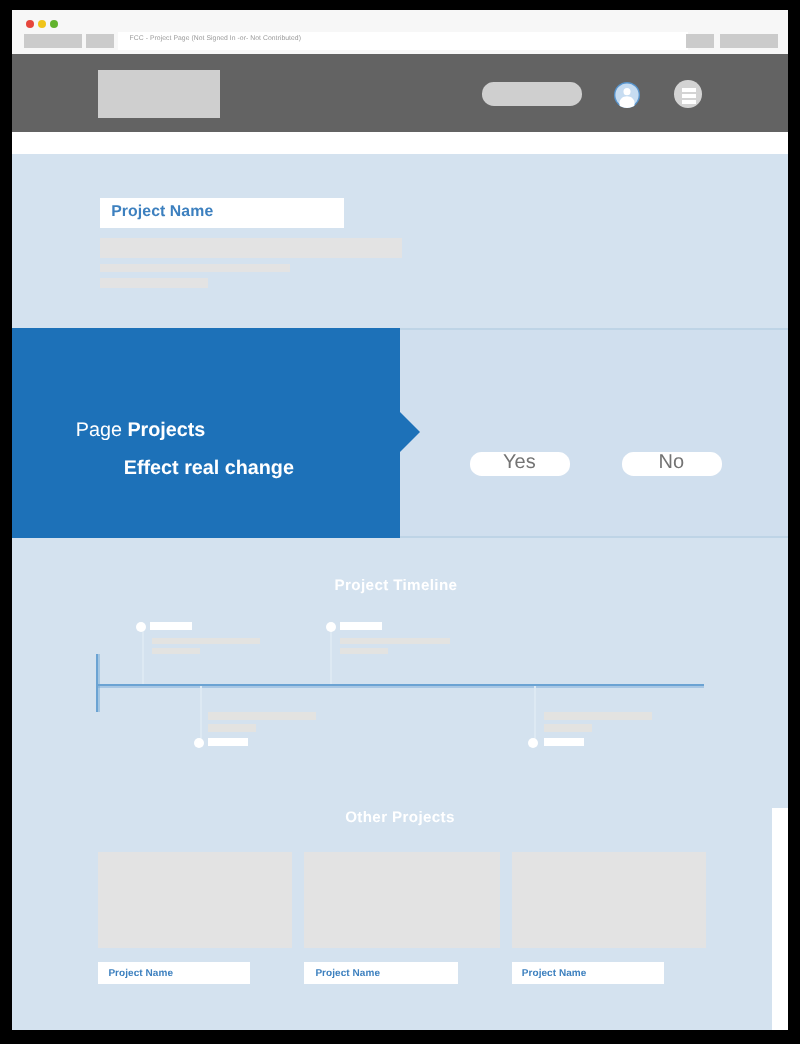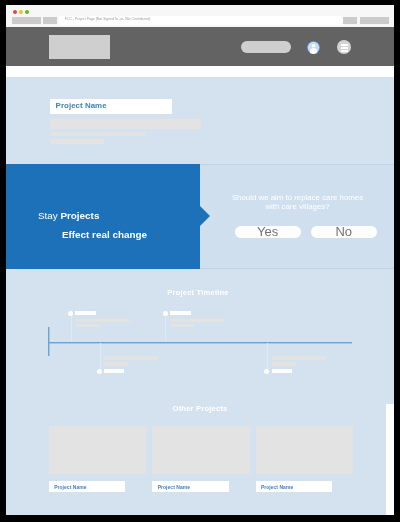--- a/index.html
+++ b/index.html
@@ -46,21 +46,21 @@
   #band{position:absolute;left:0;top:137.1px;width:388px;height:104.5px;background:#d0dfee;}
   #bandtop{position:absolute;left:0;top:0;width:388px;height:0.8px;background:#bed4e6;}
   #bandbot{position:absolute;left:0;bottom:0;width:388px;height:0.8px;background:#bed4e6;}
   #bandblue{position:absolute;left:0;top:0;width:193.6px;height:104.5px;background:#1d71b8;}
   #arrow{position:absolute;left:193.6px;top:41.9px;width:0;height:0;border-top:10.35px solid transparent;border-bottom:10.35px solid transparent;border-left:10.5px solid #1d71b8;}
   .bline{position:absolute;left:31.9px;color:#fff;font-size:9.9px;white-space:nowrap;font-weight:400;}
   #bl1{top:26.6px;}
   #bl2{top:46.2px;}
   #bl3{top:65px;padding-left:24px;}
   #question{position:absolute;left:194.5px;top:30.2px;width:194px;text-align:center;color:#fff;font-size:7.85px;line-height:8.5px;}
-  .ansbtn{position:absolute;height:11.5px;width:66px;border-radius:5.8px;background:#fff;color:#737373;font-size:13px;text-align:center;line-height:11.9px;top:62.4px;}
+  .ansbtn{position:absolute;height:11.5px;width:50px;border-radius:5.8px;background:#fff;color:#737373;font-size:10px;text-align:center;line-height:11.9px;top:62.4px;}
   #btn-yes{left:228.7px;}
   #btn-no{left:304.7px;}
 
   
   #timeline{position:absolute;left:0;top:241.6px;width:388px;height:135px;background:#d4e2ef;}
   #tl-title{position:absolute;left:0;top:19.4px;width:384px;text-align:center;color:#fff;font-size:7.6px;font-weight:bold;letter-spacing:0.18px;}
   #tl-axis{position:absolute;left:42.7px;top:73.1px;width:303.2px;height:1px;background:#6ba3d3;box-shadow:0 1px 0 rgba(107,163,211,0.42);}
   #tl-cap{position:absolute;left:41.6px;top:58.5px;width:1px;height:29.4px;background:#6ba3d3;box-shadow:1px 0 0 rgba(107,163,211,0.45);}
   .tl-conn{position:absolute;width:1px;background:#dde9f3;}
   .tl-dot{position:absolute;width:5.2px;height:5.2px;border-radius:50%;background:#fff;}
@@ -130,23 +130,22 @@
       <div class="gl" id="gl1"></div>
       <div class="gl" id="gl2"></div>
       <div class="gl" id="gl3"></div>
     </div>
 
     <div id="band">
       <div id="bandtop"></div>
       <div id="bandbot"></div>
       <div id="bandblue"></div>
       <div id="arrow"></div>
-      <div class="bline" id="bl2"><span>Stay </span><b>Projects</b></div>
+      <div class="bline" id="bl2"><span>Page </span><b>Projects</b></div>
       <div class="bline" id="bl3"><b>Effect real change</b></div>
-      <div id="question"><span>Should we aim to replace care homes</span><br><span>with care villages?</span></div>
       <div class="ansbtn" id="btn-yes">Yes</div>
       <div class="ansbtn" id="btn-no">No</div>
     </div>
 
     <div id="timeline">
       <div id="tl-title">Project Timeline</div>
       <div id="tl-axis"></div>
       <div id="tl-cap"></div>
 
       <div class="tl-conn" style="left:64.8px;top:44.8px;height:28.5px;"></div>

